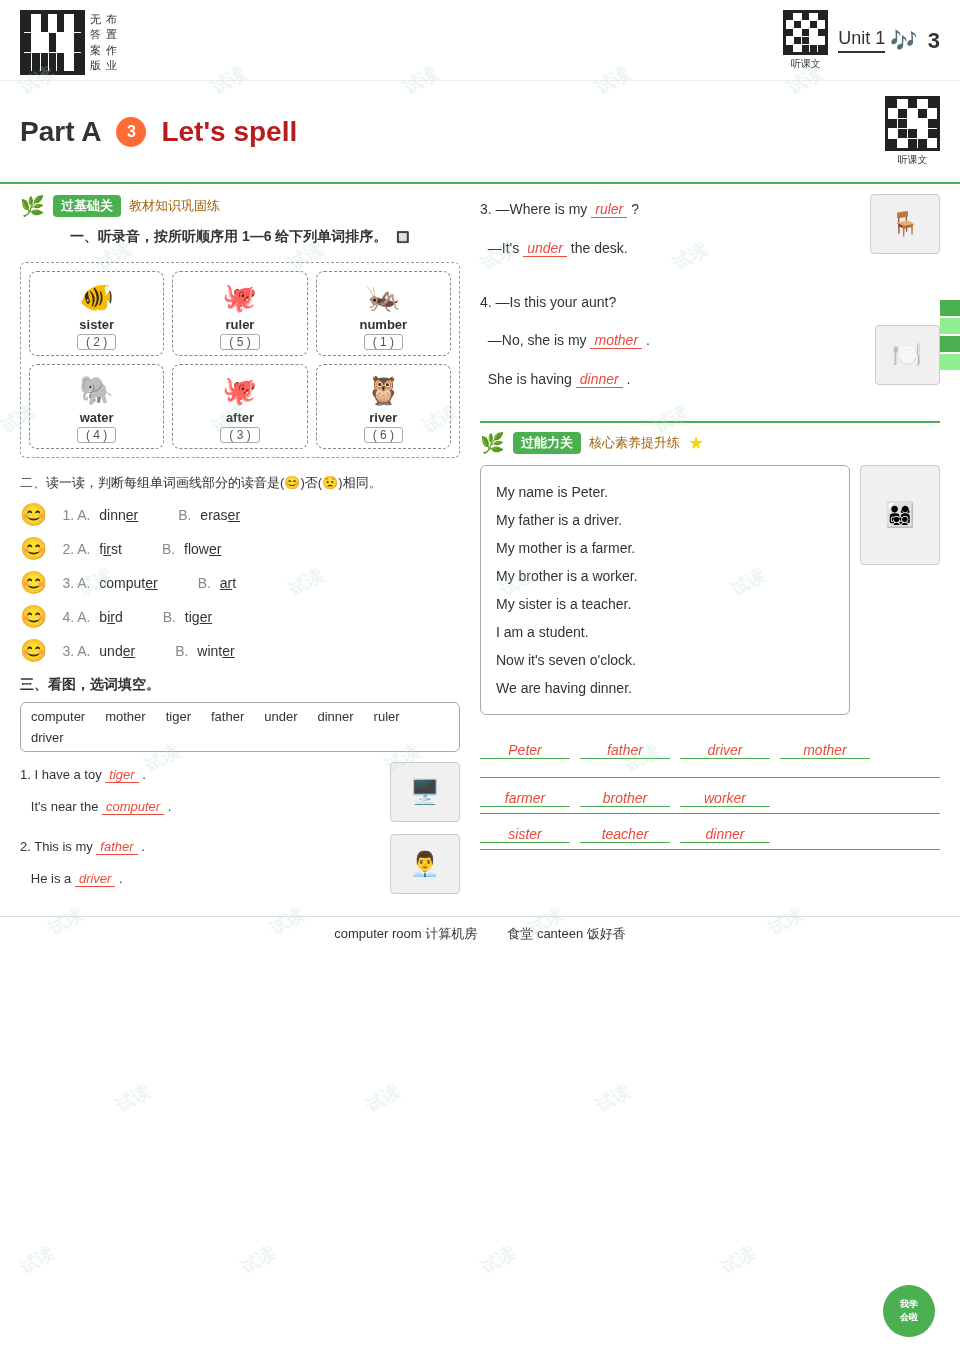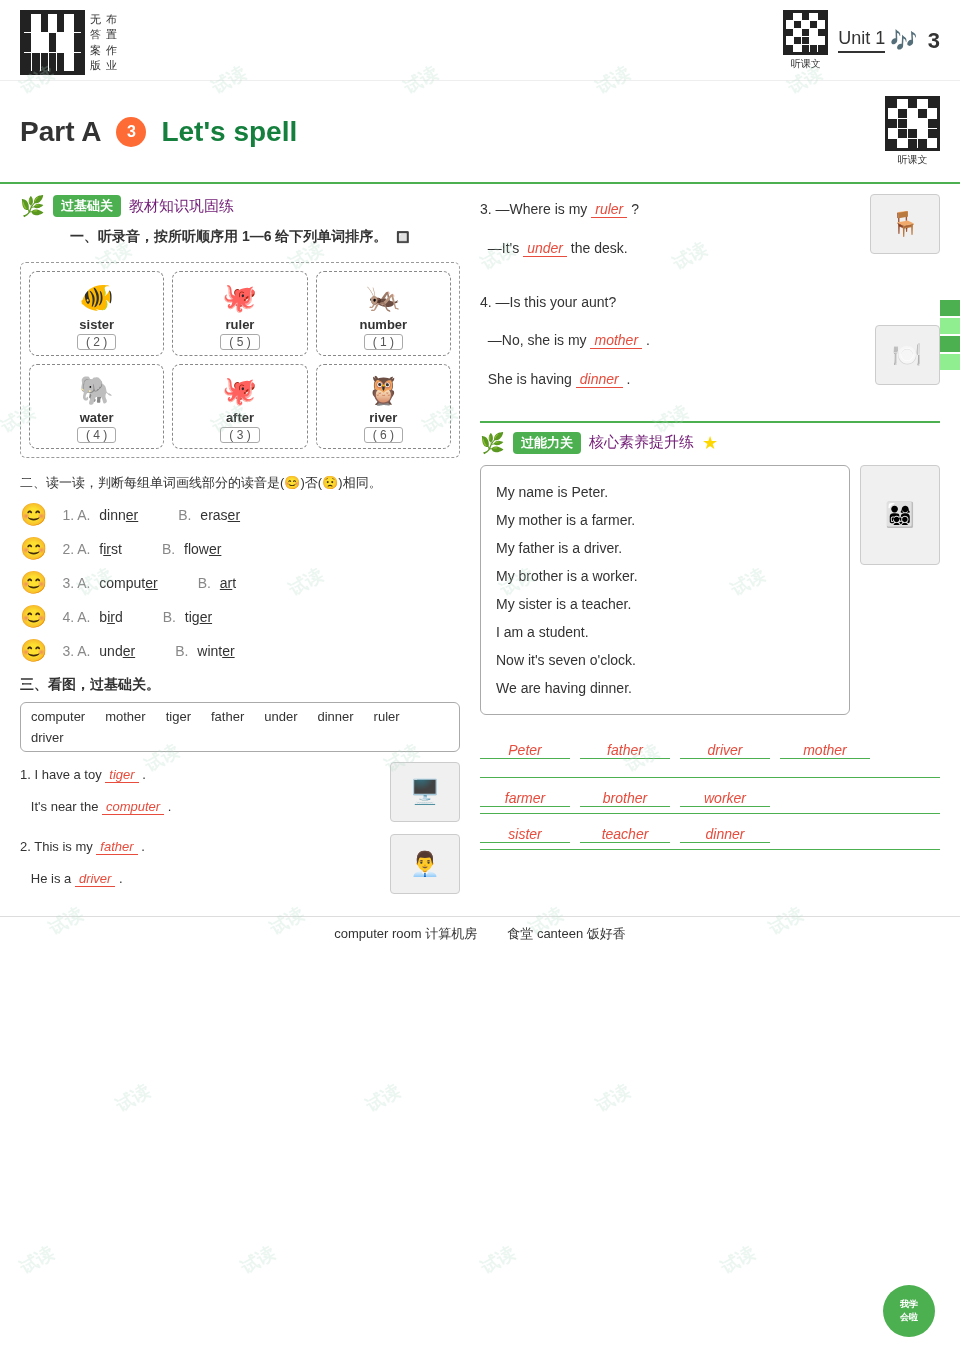--- a/index.html
+++ b/index.html
@@ -81,21 +81,21 @@
       display: flex;
       align-items: center;
       justify-content: center;
       color: white;
       font-weight: bold;
       font-size: 16px;
     }
     .lets-spell {
       font-size: 28px;
       font-weight: bold;
-      color: #15803d;
+      color: #b91c1c;
     }
 
     
     .main-content {
       display: flex;
       padding: 10px 20px;
       gap: 20px;
     }
     .left-column {
       width: 440px;
@@ -117,22 +117,22 @@
     }
     .section-badge {
       background: #4CAF50;
       color: white;
       padding: 2px 8px;
       border-radius: 4px;
       font-size: 13px;
       font-weight: bold;
     }
     .section-subtitle {
-      font-size: 15px;
-      color: #701a75;
+      font-size: 13px;
+      color: #a16207;
     }
 
     
     .task-label {
       font-size: 14px;
       color: #333;
       margin-bottom: 16px;
       font-weight: bold;
       text-align: center;
     }
@@ -597,21 +597,21 @@
     </div>
     <div class="phonics-item">
       <span style="font-size:22px">😊</span>
       <span class="phonics-words">
         <span class="phonics-word"><span class="label">3. A.</span> und<span class="underlined">er</span></span>
         <span class="phonics-word"><span class="label">B.</span> wint<span class="underlined">er</span></span>
       </span>
     </div>
 
     <div style="margin-top:12px">
-      <div class="task3-label">三、看图，过基础关。</div>
+      <div class="task3-label">三、看图，选词填空。</div>
       <div class="word-bank">
         <span>computer</span>
         <span>mother</span>
         <span>tiger</span>
         <span>father</span>
         <span>under</span>
         <span>dinner</span>
         <span>ruler</span>
         <span>driver</span>
       </div>
@@ -686,22 +686,22 @@
       <span class="section-badge">过能力关</span>
       <span class="section-subtitle">核心素养提升练</span>
       <span class="star-icon">★</span>
     </div>
 
     <div class="right-task">
 
       <div style="display:flex;gap:10px;margin-bottom:12px">
         <div class="poem-box" style="flex:1">
           <div>My name is Peter.</div>
+          <div>My father is a driver.</div>
           <div>My mother is a farmer.</div>
-          <div>My father is a driver.</div>
           <div>My brother is a worker.</div>
           <div>My sister is a teacher.</div>
           <div>I am a student.</div>
           <div>Now it's seven o'clock.</div>
           <div>We are having dinner.</div>
         </div>
         <div class="image-placeholder" style="width:80px;height:100px;flex-shrink:0">👨‍👩‍👧‍👦</div>
       </div>
 
       <div class="writing-lines">

